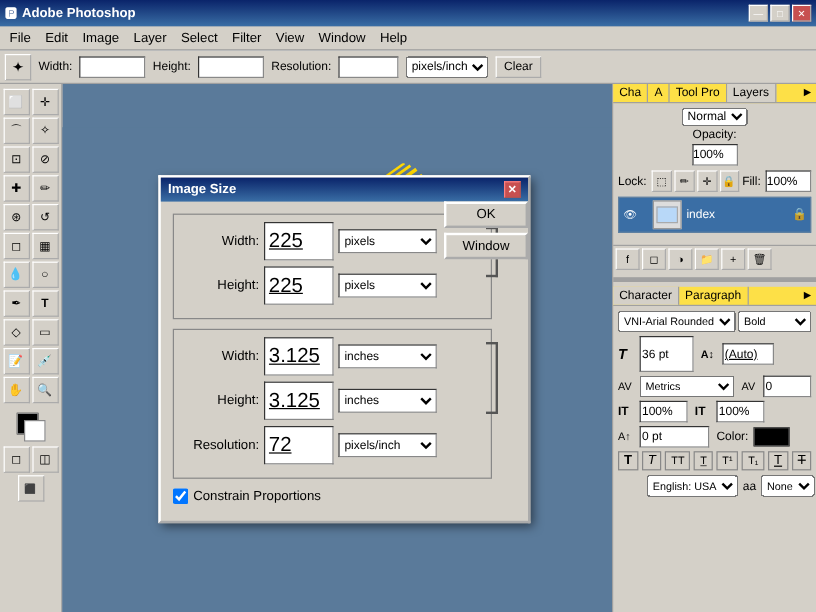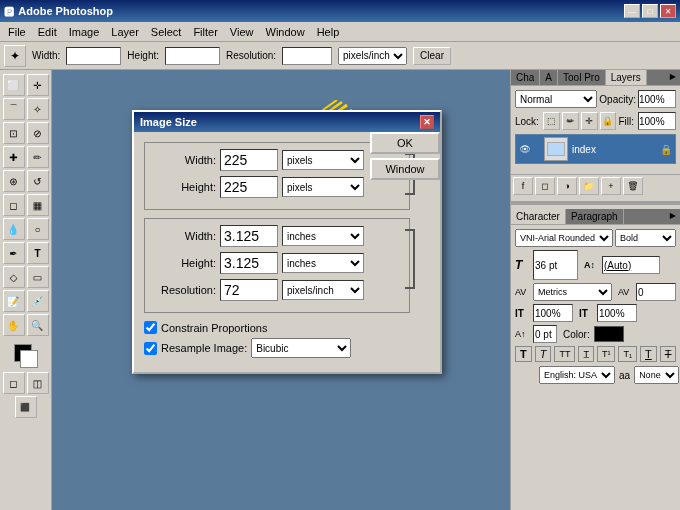--- a/index.html
+++ b/index.html
@@ -48,30 +48,30 @@
       width: 52px; background: #d4d0c8; border-right: 1px solid #a0a0a0;
       display: flex; flex-direction: column; align-items: center; padding: 4px 2px; gap: 2px;
     }
     .tool-btn {
       width: 22px; height: 22px; background: #d4d0c8; border: 1px outset #fff;
       display: flex; align-items: center; justify-content: center; cursor: pointer; font-size: 10px;
     }
     .tool-row { display: flex; gap: 2px; }
 
     
-    .canvas-area { flex: 1; background: #5a7a9a; position: relative; overflow: hidden; }
+    .canvas-area { flex: 1; background: #5a7a9a; position: relative; overflow: hidden; margin-top: 36px; }
 
     
     .right-panel {
       width: 170px; background: #d4d0c8; border-left: 1px solid #a0a0a0;
       display: flex; flex-direction: column;
     }
 
     .layers-panel { padding: 4px; font-size: 10px; }
-    .layers-controls { display: flex; align-items: center; gap: 2px; margin-bottom: 4px; }
+    .layers-controls { display: flex; align-items: center; gap: 2px; margin-bottom: 4px; flex-direction: column; }
     .layers-controls select { flex: 1; height: 18px; font-size: 10px; }
     .layers-controls input { width: 40px; height: 18px; font-size: 10px; }
 
     .lock-row { display: flex; align-items: center; gap: 2px; margin-bottom: 4px; font-size: 10px; }
     .lock-row span { margin-right: 2px; }
 
     .layer-item {
       display: flex; align-items: center; gap: 4px; padding: 2px;
       background: #3a6ea5; color: white; border: 1px solid #6080a0; margin-bottom: 2px;
     }
@@ -106,22 +106,22 @@
     }
     .dialog-section-title {
       color: #0000aa; font-size: 10px; margin-bottom: 6px; font-weight: bold;
     }
 
     .field-row {
       display: flex; align-items: center; margin-bottom: 5px; gap: 4px;
     }
     .field-label { width: 65px; text-align: right; font-size: 11px; }
     .field-input {
-      width: 58px; height: 22px; border: 1px inset #888;
-      font-size: 14px; padding: 1px 3px; background: white;
+      width: 58px; height: 32px; border: 1px inset #888;
+      font-size: 17px; padding: 1px 3px; background: white; text-decoration: underline;
     }
     .field-select {
       width: 82px; height: 20px; font-size: 10px; background: white;
       border: 1px inset #888;
     }
     .dialog-btn {
       width: 70px; height: 22px; background: #d4d0c8;
       border: 2px outset #fff; cursor: pointer; font-size: 11px;
       display: flex; align-items: center; justify-content: center;
     }
@@ -147,21 +147,21 @@
       width: 10px; height: 42px;
       border-right: 2px solid #555; border-top: 2px solid #555; border-bottom: 2px solid #555;
     }
     .doc-section-bracket {
       position: absolute; right: -12px; top: 4px;
       width: 10px; height: 60px;
       border-right: 2px solid #555; border-top: 2px solid #555; border-bottom: 2px solid #555;
     }
 
     .panel-header-row {
-      display: flex; background: #737373; border-bottom: 1px solid #a0a0a0;
+      display: flex; background: #fde047; border-bottom: 1px solid #a0a0a0;
       font-size: 10px;
     }
     .ph-tab { padding: 2px 5px; cursor: pointer; border-right: 1px solid #a0a0a0; }
     .ph-tab.active { background: #d4d0c8; }
     .ph-arrow { margin-left: auto; padding: 2px 4px; cursor: pointer; font-size: 8px; }
 
     .small-icon-btn {
       width: 18px; height: 18px; background: #d4d0c8;
       border: 1px outset #fff; cursor: pointer;
       display: flex; align-items: center; justify-content: center; font-size: 9px;
@@ -363,29 +363,20 @@
               </select>
             </div>
             <div class="doc-section-bracket"></div>
           </div>
         </div>
 
         <div class="checkbox-row">
           <input type="checkbox" checked="" style="">
           <span>Constrain Proportions</span>
         </div>
-        <div class="resample-row">
-          <input type="checkbox" checked="" style="">
-          <span>Resample Image:</span>
-          <select style="width:100px;height:20px;font-size:10px;">
-            <option>Bicubic</option>
-            <option>Nearest Neighbor</option>
-            <option>Bilinear</option>
-          </select>
-        </div>
 
         <div style="position:absolute;right:0px;top:0px;display:flex;flex-direction:column;gap:4px;">
           <button class="dialog-btn">OK</button>
           <button class="dialog-btn">Window</button>
         </div>
 
       </div>
     </div>
 
   </div>
@@ -454,40 +445,40 @@
           <option>VNI-Arial Rounded</option>
         </select>
         <select style="width:50px;height:18px;font-size:9px;">
           <option>Bold</option>
         </select>
       </div>
       <div class="char-row">
         <span style="font-size:12px;font-weight:bold;font-style:italic;width:16px;">T</span>
         <input type="text" value="36 pt" style="width: 45px; height: 30px; font-size: 10px; border: 1px inset rgb(136, 136, 136);">
         <span style="font-size:9px;font-weight:bold;width:16px;margin-left:4px;">A↕</span>
-        <input type="text" value="(Auto)" style="width: 58px; height: 18px; font-size: 10px; border: 1px inset rgb(136, 136, 136); text-decoration: underline;">
+        <input type="text" value="(Auto)" style="width: 43px; height: 18px; font-size: 10px; border: 1px inset rgb(136, 136, 136); text-decoration: underline;">
       </div>
       <div class="char-row">
         <span style="font-size:9px;width:16px;">AV</span>
         <select style="width:50px;height:18px;font-size:9px;">
           <option>Metrics</option>
           <option>Optical</option>
         </select>
         <span style="font-size:9px;width:16px;margin-left:4px;">AV</span>
         <input type="text" value="0" style="width: 40px; height: 18px; font-size: 10px; border: 1px inset rgb(136, 136, 136);">
       </div>
       <div class="char-row">
         <span style="font-size:10px;font-weight:bold;width:16px;">IT</span>
         <input type="text" value="100%" style="width: 40px; height: 18px; font-size: 10px; border: 1px inset rgb(136, 136, 136);">
         <span style="font-size:10px;font-weight:bold;width:16px;margin-left:4px;">IT</span>
         <input type="text" value="100%" style="width: 40px; height: 18px; font-size: 10px; border: 1px inset rgb(136, 136, 136);">
       </div>
       <div class="char-row">
         <span style="font-size:9px;width:16px;">A↑</span>
-        <input type="text" value="0 pt" style="width: 24px; height: 18px; font-size: 10px; border: 1px inset rgb(136, 136, 136);">
+        <input type="text" value="0 pt" style="width: 58px; height: 18px; font-size: 10px; border: 1px inset rgb(136, 136, 136);">
         <span style="margin-left:4px;font-size:10px;">Color:</span>
         <div style="width:30px;height:16px;background:#000;border:1px solid #555;cursor:pointer;margin-left:2px;"></div>
       </div>
       <div class="char-format-row">
         <button class="char-format-btn" style="font-weight:bold;">T</button>
         <button class="char-format-btn" style="font-style:italic;">T</button>
         <button class="char-format-btn" style="font-size:9px;">TT</button>
         <button class="char-format-btn" style="font-size:9px;">T̲</button>
         <button class="char-format-btn" style="font-size:9px;">T¹</button>
         <button class="char-format-btn" style="font-size:9px;">T₁</button>

